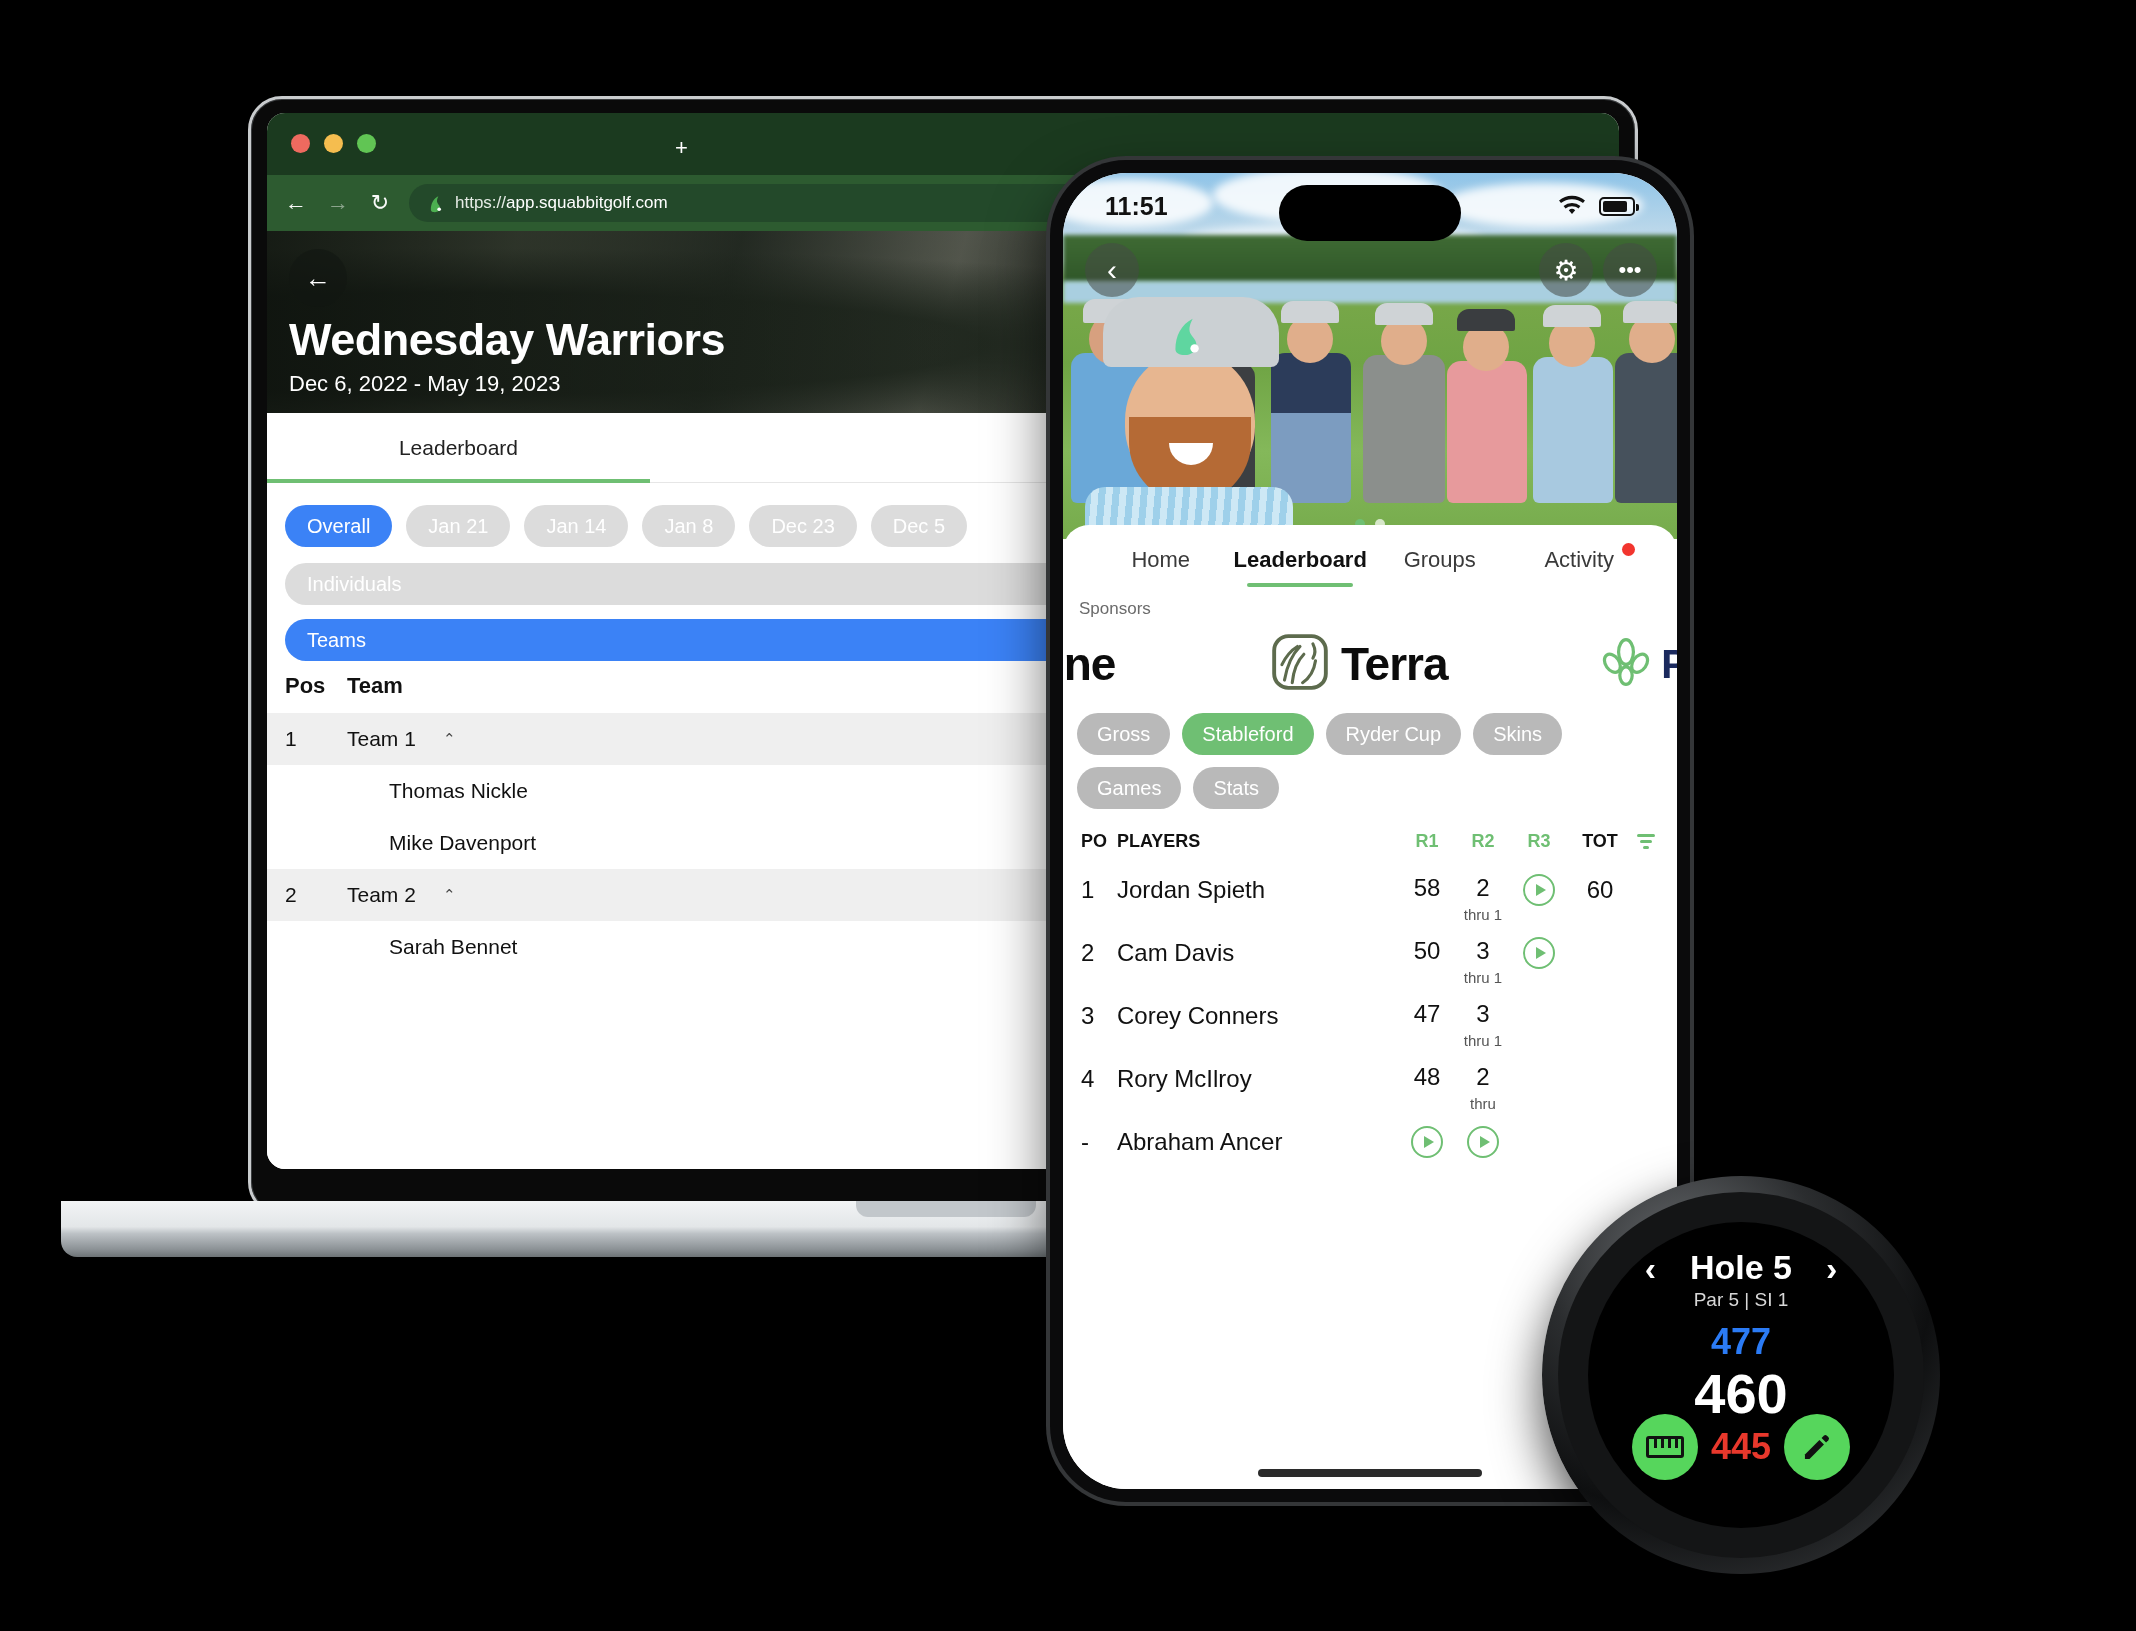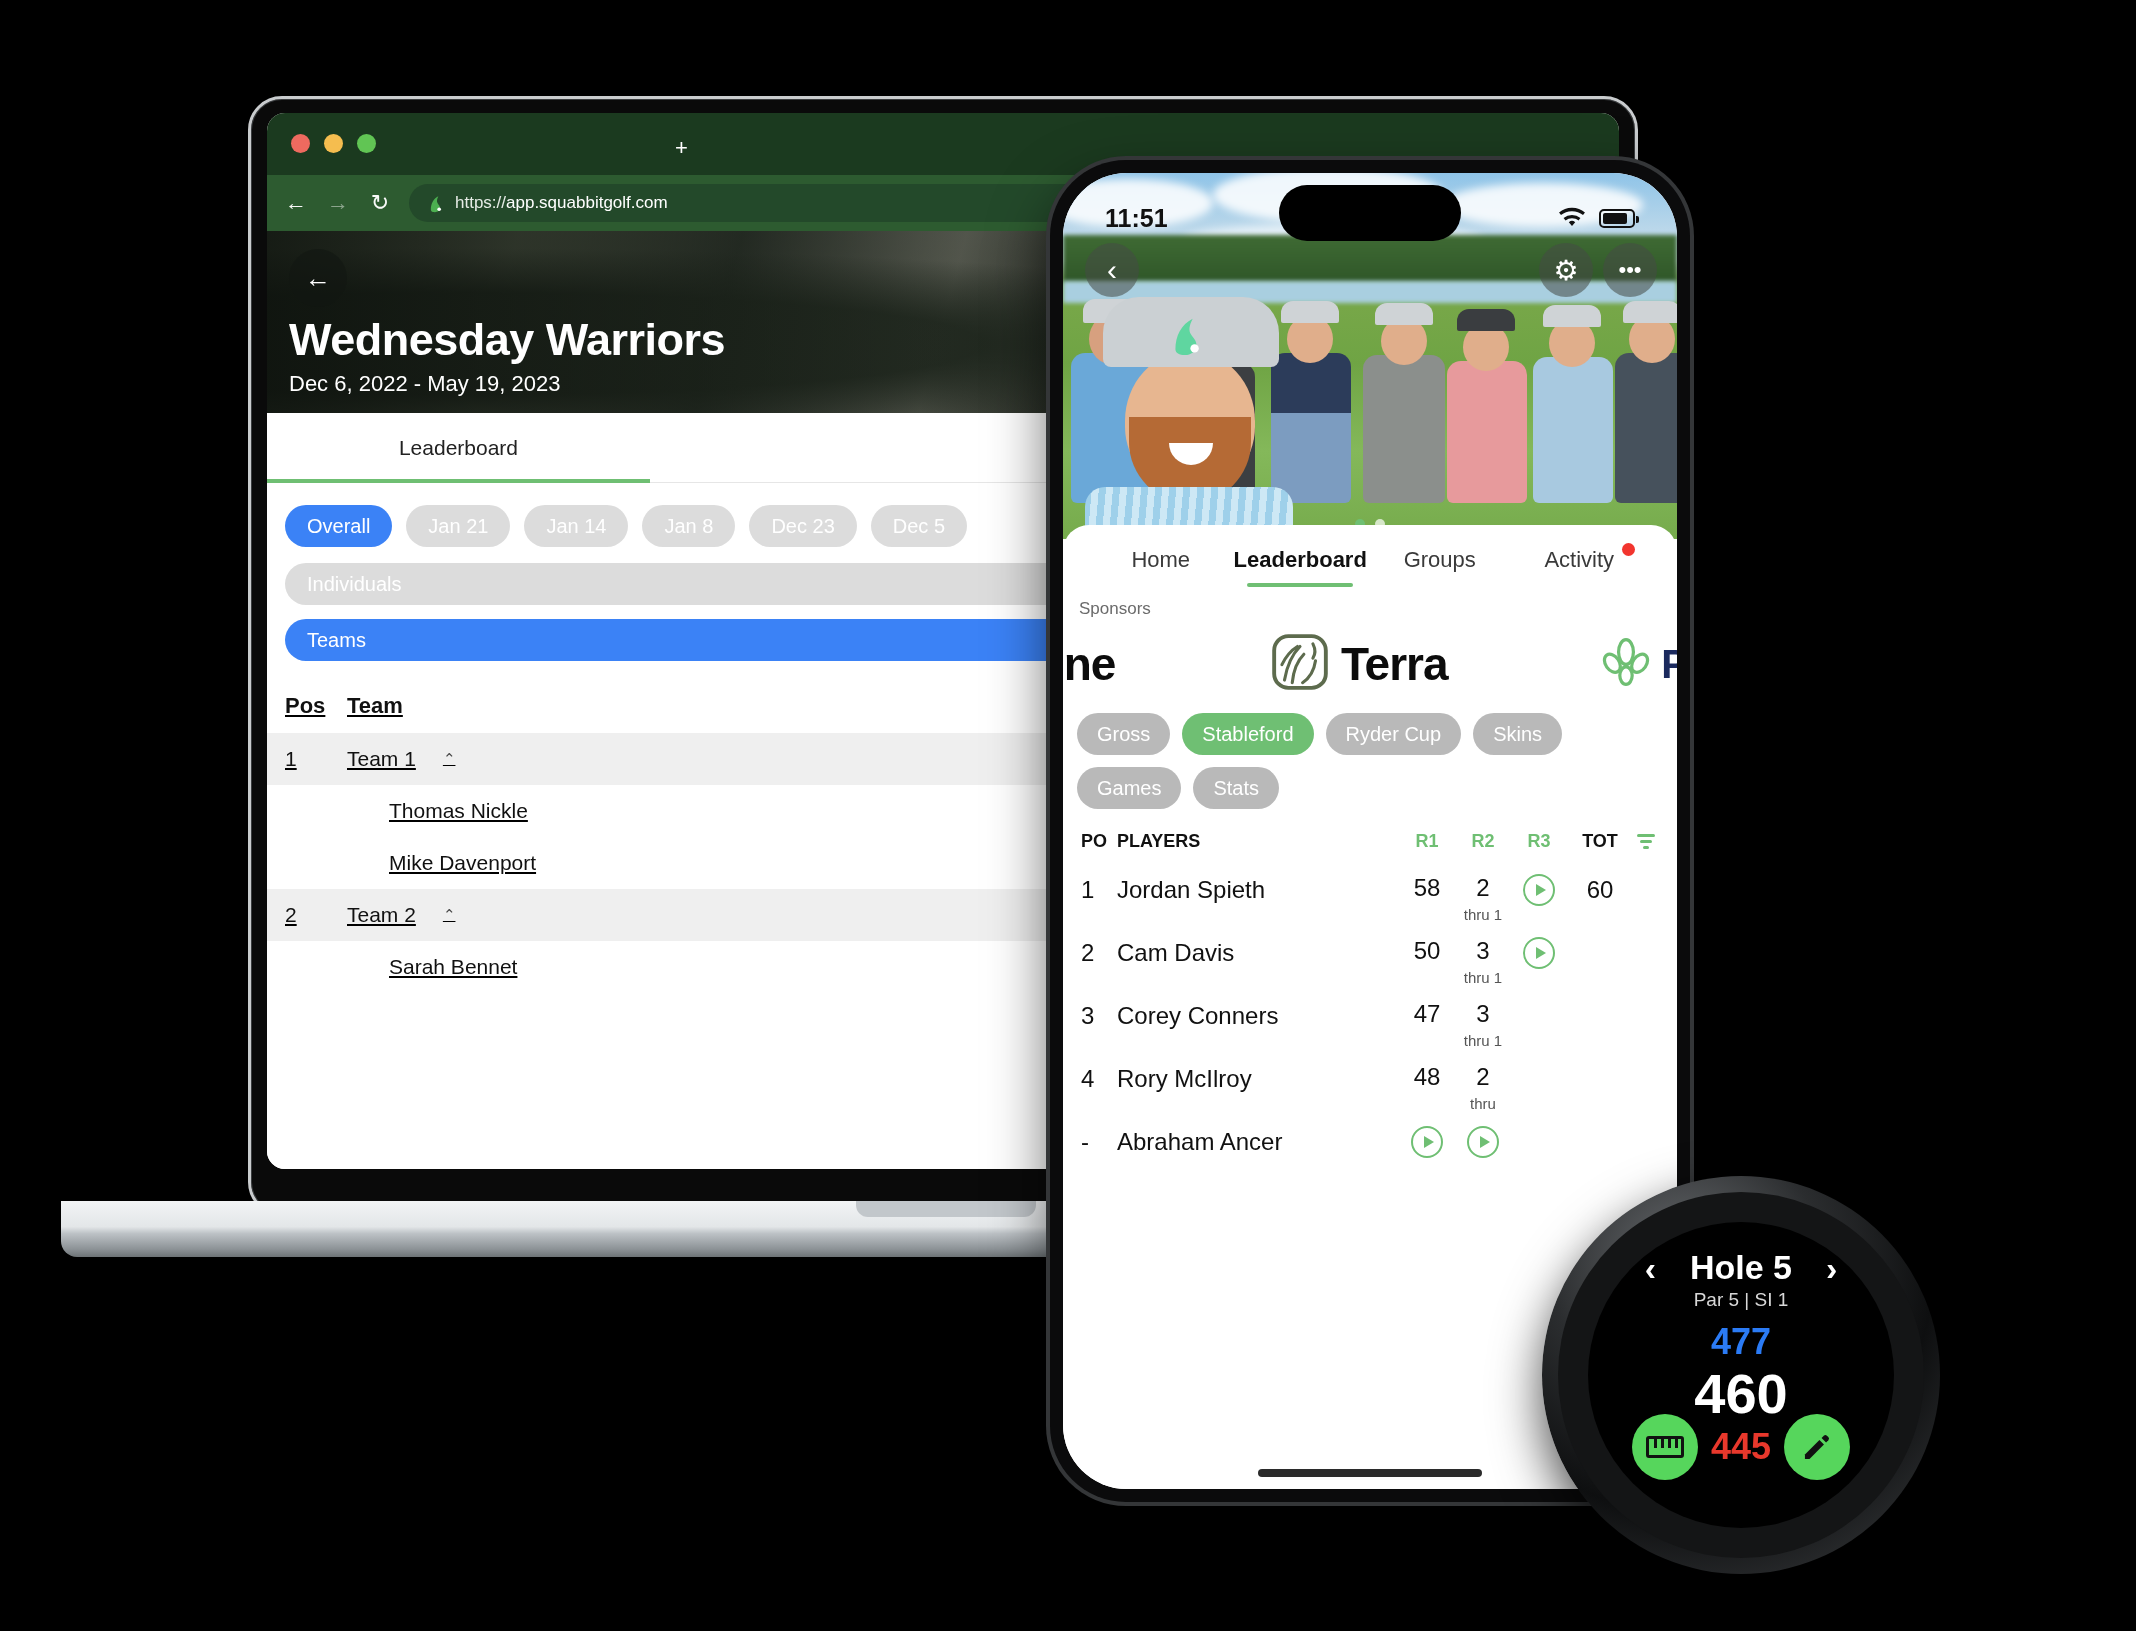--- a/index.html
+++ b/index.html
@@ -108,21 +108,21 @@
     content:""; position:absolute; left:0; right:0; bottom:-1px; height:4px; background:#6fbf73;
   }
   .pillrow { display:flex; gap:14px; padding:22px 18px 0 18px; }
   .pill {
     height:42px; padding:0 22px; border-radius:21px; background:#dcdcdc; color:#fff;
     display:flex; align-items:center; font-size:20px; white-space:nowrap;
   }
   .pill.sel { background:#3b82f6; }
   .pillrow.second { padding-top:16px;flex-direction:column; }
 
-  .tbl { margin-top:32px;text-decoration:underline; }
+  .tbl { margin-top:12px; }
   .tbl-head { display:flex; padding:0 18px 14px 18px; font-size:22px; font-weight:700; color:#111; }
   .c-pos { width:62px; }
   .c-team { flex:1; }
   .c-total { width:120px; text-align:right; padding-right:24px; }
   .trow { display:flex; align-items:center; padding:0 18px; height:52px; font-size:21px; color:#111; }
   .trow.shade { background:#efefef; }
   .trow .c-team { display:flex; align-items:center; gap:27px; }
   .caret { font-size:15px; color:#444; }
   .trow.player .c-team { padding-left:42px; }
 
@@ -171,21 +171,21 @@
   .ph-ovl-btn {
     position:absolute; width:54px; height:54px; border-radius:50%;
     background:rgba(70,74,70,.55); display:flex; align-items:center; justify-content:center; color:#fff; z-index:6;
   }
   .dots { position:absolute; left:50%; transform:translateX(-50%); bottom:10px; display:flex; gap:10px; z-index:6; }
   .dots i { width:10px;height:10px;border-radius:50%;background:rgba(255,255,255,.7); display:block;}
   .dots i.on { background:#6fbf73; }
 
   .statusbar {
     position:absolute; left:0; right:0; top:0; height:66px; z-index:8;
-    display:flex; align-items:center; padding:0 42px; color:#111; font-size:25px; font-weight:600;margin-top:12px;
+    display:flex; align-items:center; padding:0 42px; color:#111; font-size:25px; font-weight:600;
   }
   .notch {
     position:absolute; left:50%; transform:translateX(-50%); top:12px;
     width:182px; height:56px; background:#000; border-radius:28px; z-index:9;
   }
   .sb-right { margin-left:auto; display:flex; align-items:center; gap:12px; }
   .batt { width:36px; height:19px; border:2.5px solid #111; border-radius:5px; position:relative; }
   .batt::before{content:"";position:absolute;left:2px;top:2px;bottom:2px;right:6px;background:#111;border-radius:2px;}
   .batt::after{content:"";position:absolute;right:-6px;top:5px;width:3px;height:7px;background:#111;border-radius:0 2px 2px 0;}
 

